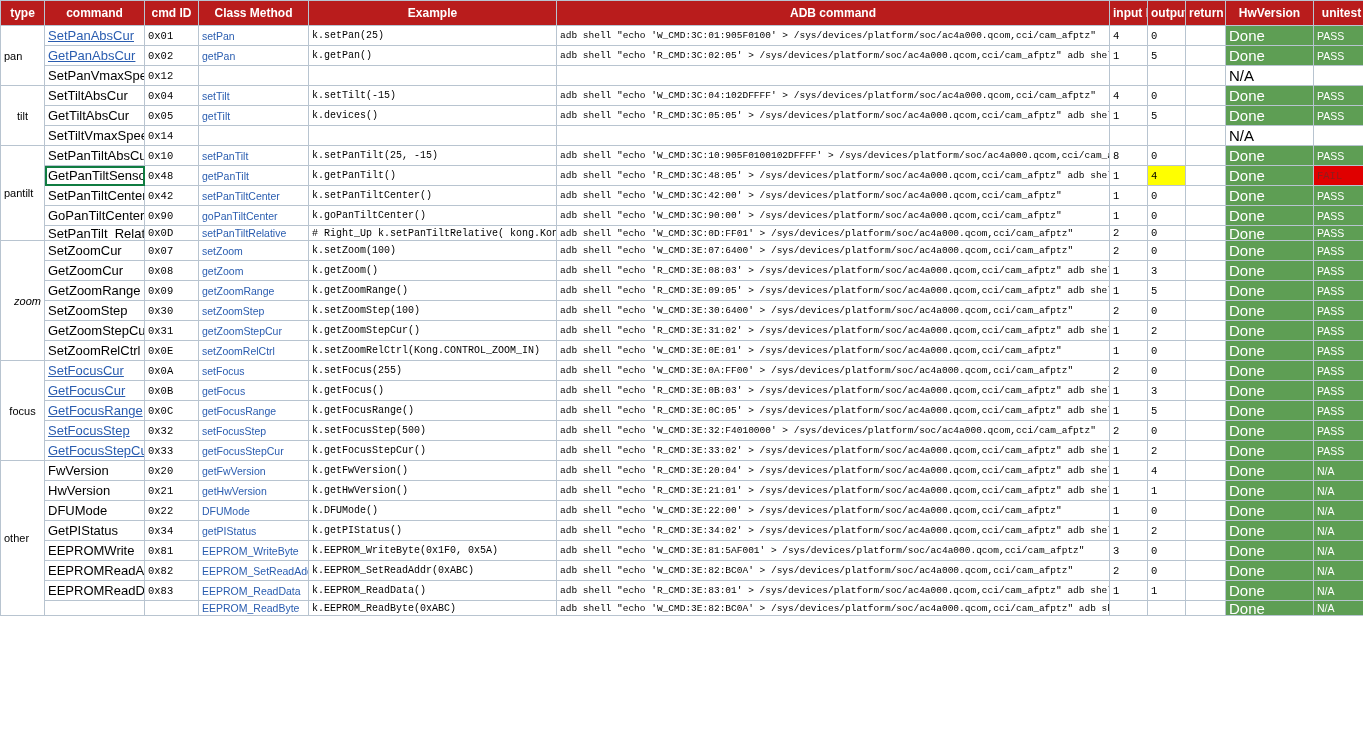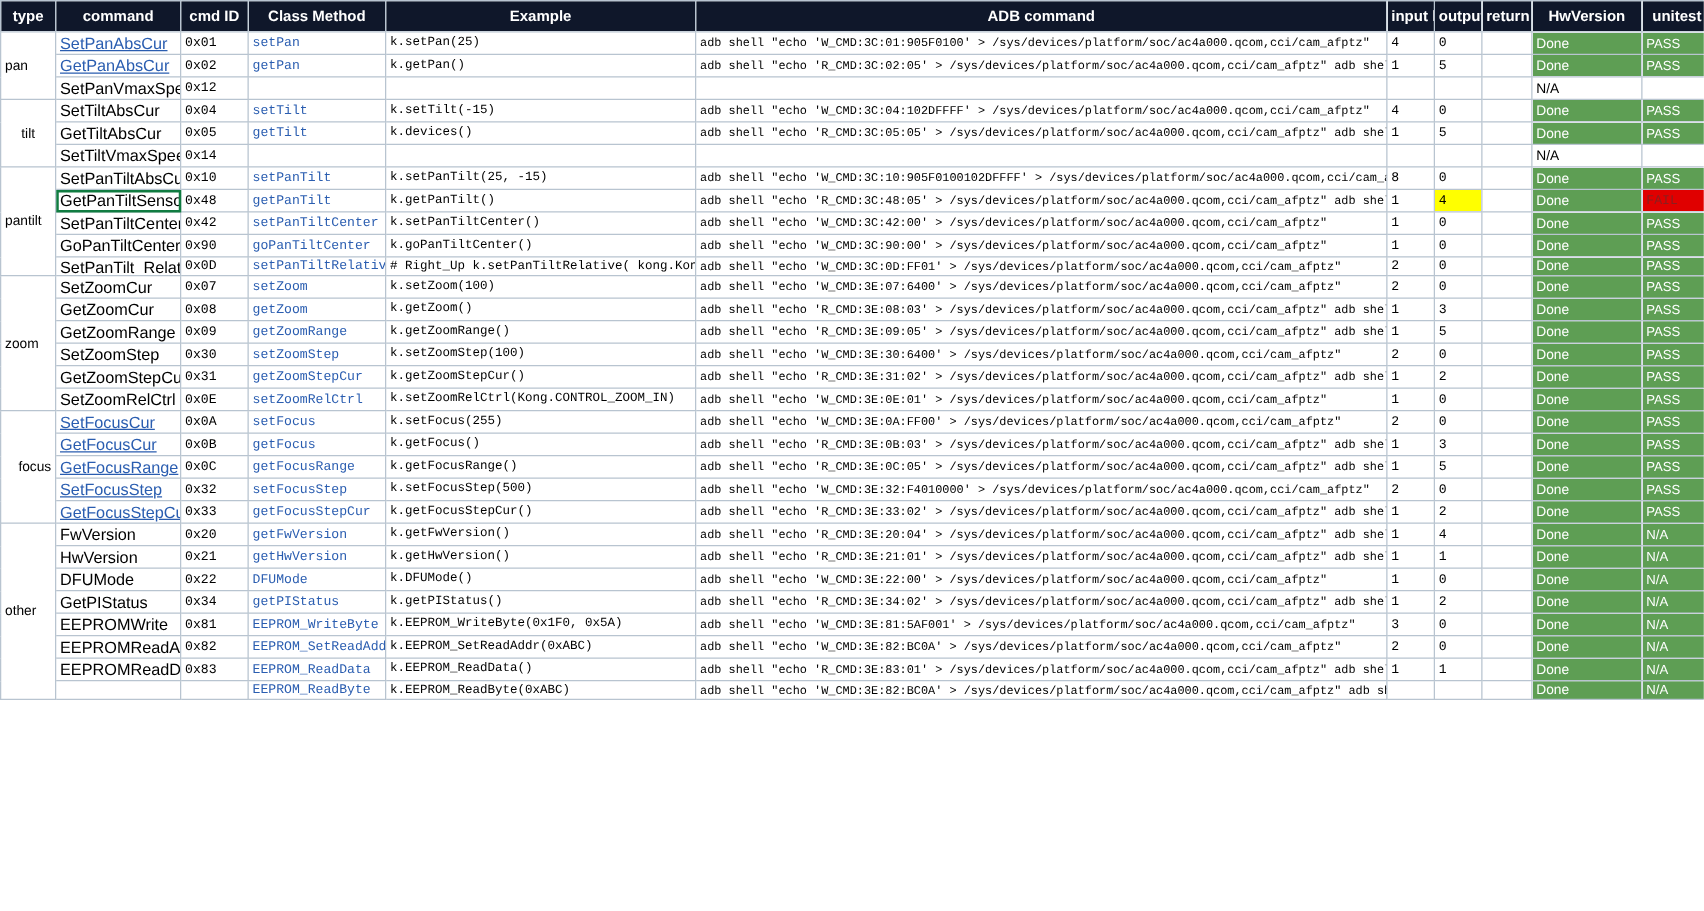--- a/index.html
+++ b/index.html
@@ -21,21 +21,21 @@
     width: 1363px;
   }
   table.sheet th, table.sheet td {
     border: 1px solid #b8c4d0;
     padding: 1px 3px;
     vertical-align: middle;
     overflow: hidden;
     white-space: nowrap;
   }
   thead th {
-    background: #0f172a;
+    background: #b91c1c;
     color: #ffffff;
     font-weight: bold;
     font-size: 12px;
     text-align: center;
     border: 1px solid #1f57a6;
     height: 22px;
     line-height: 11px;
   }
   .c-type    { width: 44px;  text-align: center; font-size: 12px; }
   .c-command { width: 100px; }
@@ -43,25 +43,25 @@
   .c-class   { width: 110px; }
   .c-example { width: 248px; }
   .c-adb     { width: 553px; }
   .c-inlen   { width: 38px;  text-align: center; }
   .c-outlen  { width: 38px;  text-align: center; }
   .c-return  { width: 40px;  text-align: center; }
   .c-impl    { width: 88px;  text-align: center; }
   .c-unit    { width: 56px;  text-align: center; }
   .cell-cmd   { font-family: Liberation Sans, sans-serif; font-size: 13px; }
   .cell-id    { font-family: "Liberation Mono", monospace; font-size: 10.5px; margin-top: 25px; }
-  .cell-class { font-family: Liberation Mono, monospace; font-size: 10.5px; color: #2a5db0; }
+  .cell-class { font-family: Liberation Sans, sans-serif; font-size: 10.5px; color: #2a5db0; }
   .cell-ex    { font-family: "Liberation Mono", monospace; font-size: 10px; white-space: pre; line-height: 11px; }
   .cell-adb   { font-family: "Liberation Mono", monospace; font-size: 9.5px; white-space: pre; line-height: 11px; }
   .cell-num   { font-family: "Liberation Mono", monospace; font-size: 10.5px; }
-  .cell-impl  { font-family: "Liberation Sans", sans-serif; font-size: 11px; }
+  .cell-impl  { font-family: "Liberation Sans", sans-serif; font-size: 15px; }
   .cell-unit  { font-family: "Liberation Sans", sans-serif; font-size: 10.5px; }
 
   .link { color: #2a5db0; text-decoration: underline; }
   .type-cell { font-family: "Liberation Sans", sans-serif; }
 
   .impl-done { background: #5e9e54; color: #ffffff; }
   .unit-pass { background: #5e9e54; color: #ffffff; }
   .unit-fail { background: #e00000; color: #8a1f1f; font-family: "Liberation Mono", monospace; }
   .hl-yellow { background: #ffff00; }
   .sel-cell  { outline: 2px solid #107c41; outline-offset: -2px; }
@@ -236,21 +236,21 @@
     kong.Kong.CONTROL_PAN_MOVE_COUNTER_CLOCK,
     kong.Kong.CONTROL_TILT_MOVE_CLOCK)</td>
         <td class="cell-adb">adb shell "echo 'W_CMD:3C:0D:FF01' &gt; /sys/devices/platform/soc/ac4a000.qcom,cci/cam_afptz"</td>
         <td class="cell-num">2</td>
         <td class="cell-num">0</td>
         <td class="cell-num"></td>
         <td class="cell-impl impl-done">Done</td>
         <td class="cell-unit unit-pass">PASS</td>
       </tr>
       <tr>
-        <td class="type-cell" rowspan="6" style="text-align: left;">zoom</td>
+        <td class="type-cell" rowspan="6" style="text-align: right; font-style: italic;">zoom</td>
         <td class="cell-cmd">SetZoomCur</td>
         <td class="cell-id">0x07</td>
         <td class="cell-class">setZoom</td>
         <td class="cell-ex">k.setZoom(100)</td>
         <td class="cell-adb">adb shell "echo 'W_CMD:3E:07:6400' &gt; /sys/devices/platform/soc/ac4a000.qcom,cci/cam_afptz"</td>
         <td class="cell-num">2</td>
         <td class="cell-num">0</td>
         <td class="cell-num"></td>
         <td class="cell-impl impl-done">Done</td>
         <td class="cell-unit unit-pass">PASS</td>
@@ -312,21 +312,21 @@
         <td class="cell-class">setZoomRelCtrl</td>
         <td class="cell-ex">k.setZoomRelCtrl(Kong.CONTROL_ZOOM_IN)</td>
         <td class="cell-adb">adb shell "echo 'W_CMD:3E:0E:01' &gt; /sys/devices/platform/soc/ac4a000.qcom,cci/cam_afptz"</td>
         <td class="cell-num">1</td>
         <td class="cell-num">0</td>
         <td class="cell-num"></td>
         <td class="cell-impl impl-done">Done</td>
         <td class="cell-unit unit-pass">PASS</td>
       </tr>
       <tr>
-        <td class="type-cell" rowspan="5" style="text-align: right; margin-top: 21px;">focus</td>
+        <td class="type-cell" rowspan="5" style="text-align: center; margin-top: 21px;">focus</td>
         <td class="cell-cmd"><span class="link">SetFocusCur</span></td>
         <td class="cell-id">0x0A</td>
         <td class="cell-class">setFocus</td>
         <td class="cell-ex">k.setFocus(255)</td>
         <td class="cell-adb">adb shell "echo 'W_CMD:3E:0A:FF00' &gt; /sys/devices/platform/soc/ac4a000.qcom,cci/cam_afptz"</td>
         <td class="cell-num">2</td>
         <td class="cell-num">0</td>
         <td class="cell-num"></td>
         <td class="cell-impl impl-done">Done</td>
         <td class="cell-unit unit-pass">PASS</td>

